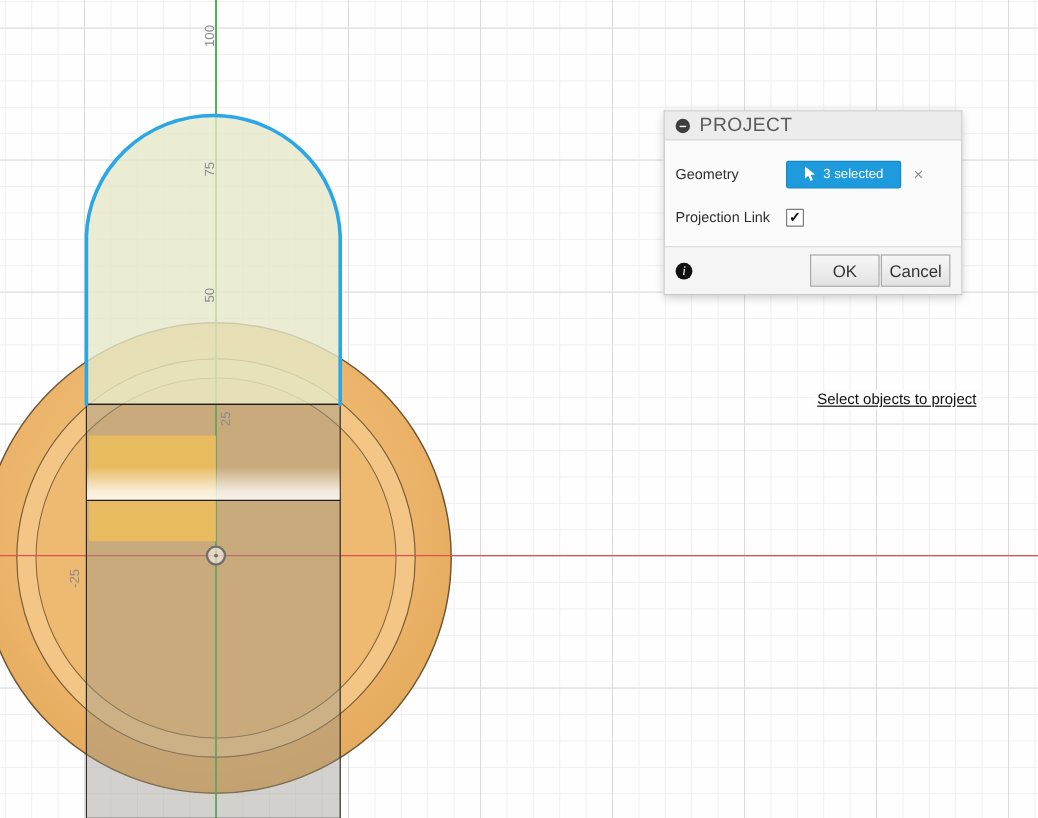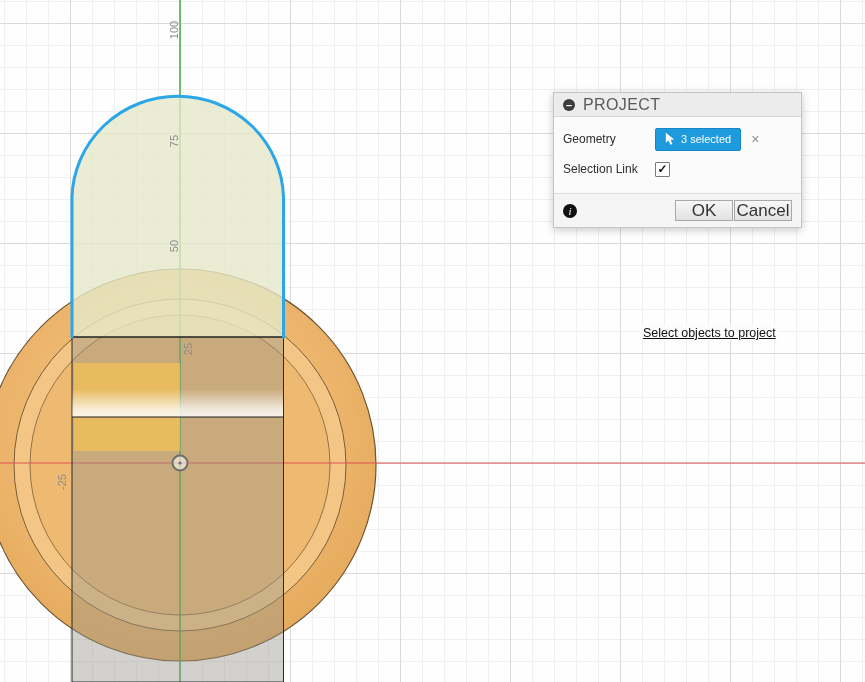--- a/index.html
+++ b/index.html
@@ -16,21 +16,21 @@
       linear-gradient(to bottom,#dadada 1px,transparent 1px),
       linear-gradient(to right,#efefef 1px,transparent 1px),
       linear-gradient(to bottom,#efefef 1px,transparent 1px);
     background-size:110px 110px,110px 110px,22px 22px,22px 22px;
     background-position:70px 23px,70px 23px,4px 1px,4px 1px;
   }
   svg.scene{position:absolute;left:0;top:0;}
 
   
   .prompt{
-    position:absolute;left:640px;top:325px;
+    position:absolute;left:678px;top:325px;
     font-size:12.5px;color:#111;
     background:rgba(252,252,252,.92);
     padding:1px 3px;
     text-decoration:underline;
     white-space:nowrap;
   }
 
   
   .dialog{
     position:absolute;left:553px;top:92px;width:249px;
@@ -43,27 +43,27 @@
     display:flex;align-items:center;gap:8px;padding:0 9px;
   }
   .collapse-icon{
     width:12px;height:12px;border-radius:50%;background:#3d3d3d;
     color:#fff;display:flex;align-items:center;justify-content:center;
     font-size:11px;line-height:10px;cursor:pointer;flex:0 0 auto;
     font-weight:bold;
   }
   .dialog-title{color:#5a5a5a;font-size:16px;letter-spacing:.4px;text-align:right;}
   .dialog-body{padding:7px 9px 9px 9px;}
-  .dlg-row{display:grid;grid-template-columns:92px 1fr;align-items:center;min-height:30px;}
+  .dlg-row{display:grid;grid-template-columns:92px 1fr;align-items:center;min-height:30px;margin-top:6px;}
   .dlg-label{color:#2e2e2e;}
   .ctrl{display:flex;align-items:center;}
   .sel-btn{
     display:flex;align-items:center;gap:6px;
     background:#1d9bdd;color:#fff;border:1px solid #1587c6;
-    height:21px;padding:0 9px;border-radius:2px;font-size:11px;cursor:pointer;
+    height:21px;padding:0 14px;border-radius:2px;font-size:11px;cursor:pointer;
   }
   .clear-x{margin-left:10px;color:#8f8f8f;font-size:14px;line-height:14px;cursor:pointer;}
   .filter-btn{
     width:22px;height:22px;background:#1d9bdd;border:1px solid #1587c6;border-radius:2px;
     display:flex;align-items:center;justify-content:center;cursor:pointer;
   }
   .filter-btn2{
     width:20px;height:20px;margin-left:7px;border:1px solid #8f8f8f;border-radius:3px;
     background:linear-gradient(#fdfdfd,#ececec);
     display:flex;align-items:center;justify-content:center;cursor:pointer;
@@ -78,23 +78,23 @@
     display:flex;align-items:center;padding:6px 9px;border-top:1px solid #dcdcdc;background:#f5f5f5;
   }
   .info-icon{
     width:14px;height:14px;border-radius:50%;background:#111;color:#fff;
     display:flex;align-items:center;justify-content:center;
     font-family:"Liberation Serif", serif;font-style:italic;font-size:11px;
     cursor:pointer;flex:0 0 auto;
   }
   .footer-spacer{flex:1;}
   .btn{
-    min-width:58px;height:21px;border:1px solid #a8a8a8;border-radius:0;
+    min-width:58px;height:27px;border:1px solid #a8a8a8;border-radius:0;
     background:linear-gradient(#f7f7f7,#e2e2e2);
-    font-size:17px;color:#333;display:flex;align-items:center;justify-content:center;
+    font-size:14px;color:#333;display:flex;align-items:center;justify-content:center;
     cursor:pointer;box-sizing:border-box;
   }
   .btn + .btn{margin-left:1px;}
   .axis-label{fill:#8c8c8c;font-size:11px;font-family:"Liberation Sans",sans-serif;}
 </style>
 </head>
 <body>
 
 <div class="app">
 
@@ -164,21 +164,21 @@
               <path d="M1,0.5 L1,12.5 L4.3,9.8 L6.5,15 L8.9,13.9 L6.7,8.9 L11,8.6 Z" fill="#ffffff"></path>
             </svg>
             <span>3 selected</span>
           </div>
           <span class="clear-x">×</span>
         </div>
       </div>
 
 
       <div class="dlg-row">
-        <div class="dlg-label">Selection Link</div>
+        <div class="dlg-label">Projection Link</div>
         <div class="ctrl">
           <div class="checkbox">
             <span>✓</span>
           </div>
         </div>
       </div>
 
     </div>
 
     <div class="dialog-footer">

